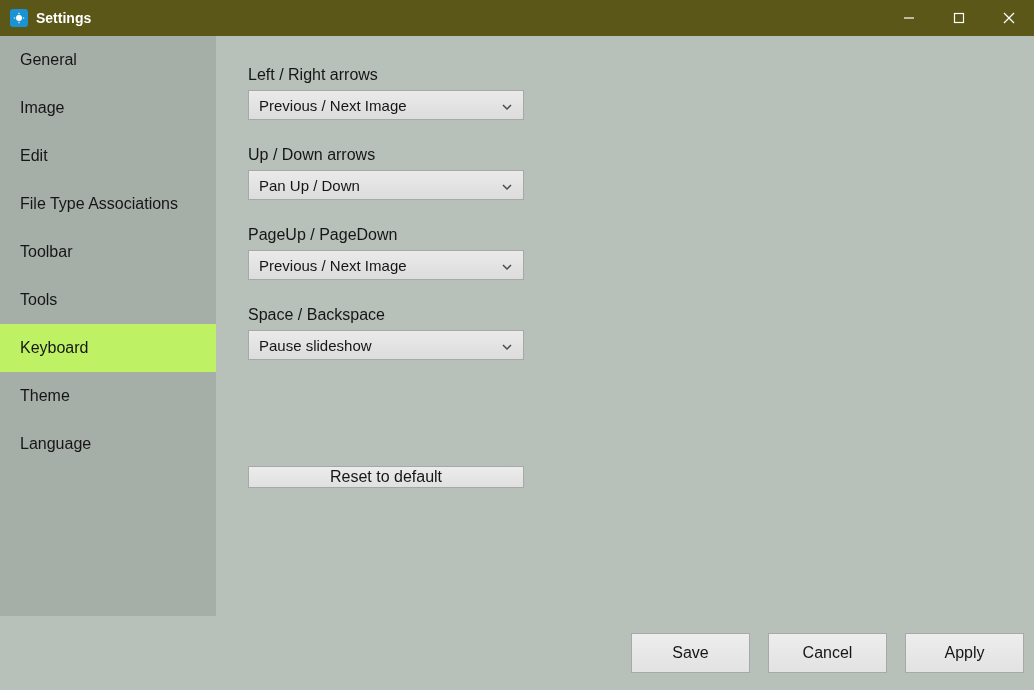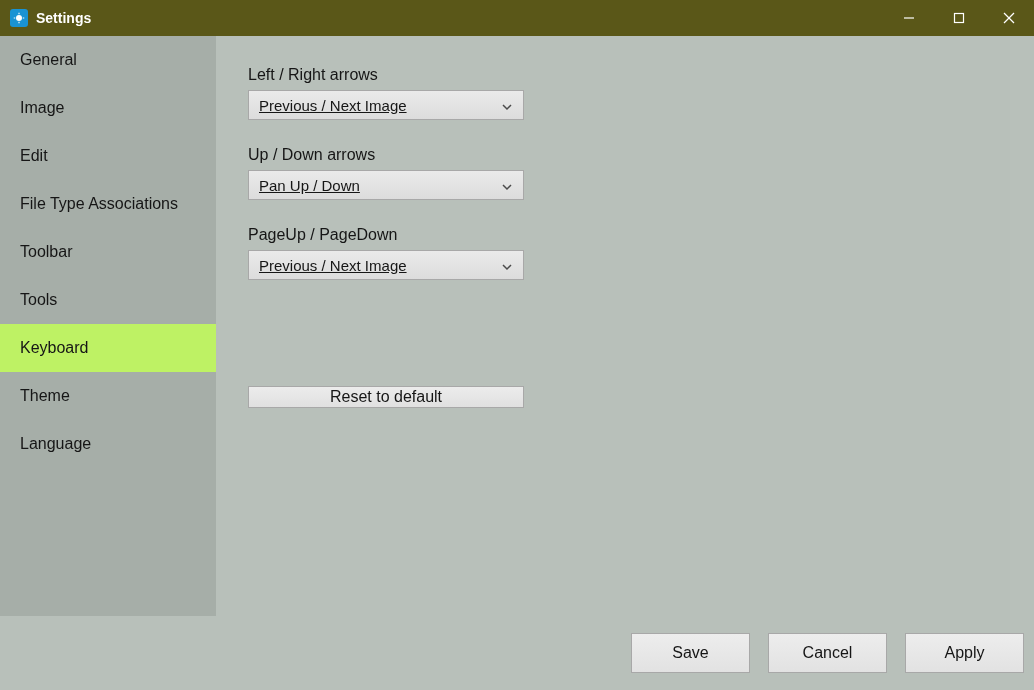--- a/index.html
+++ b/index.html
@@ -108,21 +108,20 @@
       width: 276px;
       height: 30px;
       border: 1px solid #a8a8a8;
       background: linear-gradient(#eaeaea, #dcdcdc);
       display: flex;
       align-items: center;
       padding: 0 10px;
       position: relative;
       font-size: 15px;
       color: #161616;
-      text-decoration: underline;
     }
     .combo-chevron {
       position: absolute;
       right: 10px;
       top: 50%;
       transform: translateY(-50%);
       width: 12px;
       height: 12px;
       pointer-events: none;
     }
@@ -261,20 +260,31 @@
         <div class="combo">
           <span>Previous / Next Image</span>
           <span class="combo-chevron">
             <svg viewBox="0 0 12 12">
                 <polyline points="2,4 6,8 10,4"></polyline>
               </svg>
           </span>
         </div>
       </div>
 
+      <div class="setting-group">
+        <span class="setting-label">Space / Backspace</span>
+        <div class="combo">
+          <span>Pause slideshow</span>
+          <span class="combo-chevron">
+            <svg viewBox="0 0 12 12">
+                <polyline points="2,4 6,8 10,4"></polyline>
+              </svg>
+          </span>
+        </div>
+      </div>
 
       <div class="reset-btn">
         <span>Reset to default</span>
       </div>
 
     </div>
   </div>
 
   <div class="footer">
     <div class="footer-btn">

